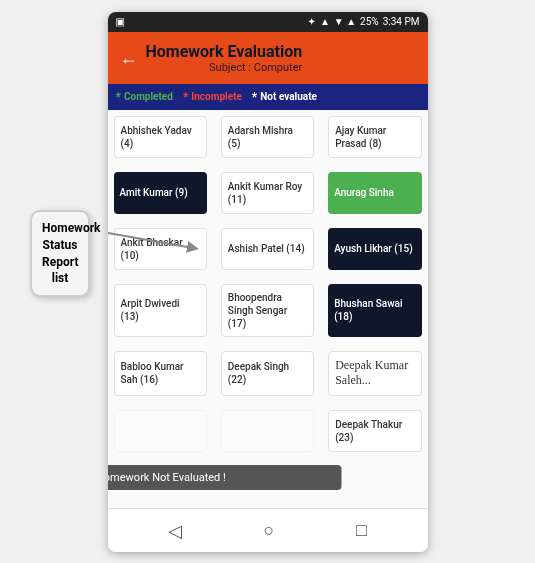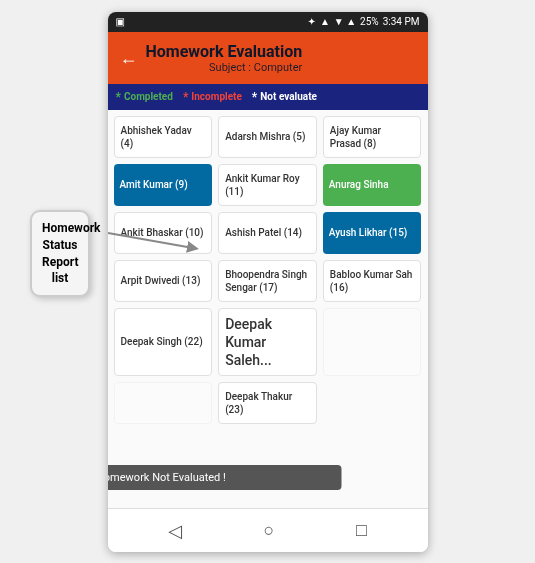--- a/index.html
+++ b/index.html
@@ -79,42 +79,42 @@
     .legend-not-evaluate { color: #fff; }
 
     
     .content {
       flex: 1;
       background: #FAFAFA;
       overflow-y: auto;
       padding: 6px 6px;
       display: grid;
       grid-template-columns: 1fr 1fr 1fr;
-      gap: 6px;
+      gap: 14px;
       align-content: start;
     }
 
     .student-card {
       border-radius: 4px;
       padding: 6px 6px;
       font-size: 10px;
       font-weight: 500;
       line-height: 1.3;
       min-height: 42px;
       display: flex;
       align-items: center;
     }
 
     .card-white {
       background: #fff;
       color: #333;
       border: 1px solid #e0e0e0;
     }
     .card-red {
-      background: #0369a1;
+      background: #0f172a;
       color: #fff;
     }
     .card-green {
       background: #4CAF50;
       color: #fff;
     }
 
     
     .tooltip {
       position: absolute;
@@ -230,24 +230,25 @@
 
       <div class="student-card card-white">Ankit Kumar Roy (11)</div>
       <div class="student-card card-green">Anurag Sinha</div>
       <div class="student-card card-white">Ankit Bhaskar (10)</div>
 
       <div class="student-card card-white">Ashish Patel (14)</div>
       <div class="student-card card-red">Ayush Likhar (15)</div>
       <div class="student-card card-white">Arpit Dwivedi (13)</div>
 
       <div class="student-card card-white">Bhoopendra Singh Sengar (17)</div>
+      <div class="student-card card-red">Bhushan Sawai (18)</div>
       <div class="student-card card-white">Babloo Kumar Sah (16)</div>
 
       <div class="student-card card-white">Deepak Singh (22)</div>
-      <div class="student-card card-white" style="overflow:hidden; font-size:14px;">Deepak Kumar Saleh...</div>
+      <div class="student-card card-white" style="overflow:hidden; font-size:12px;font-family:Liberation Serif, serif;">Deepak Kumar Saleh...</div>
 
       <div class="tooltip" style="position:absolute; bottom:18px; left:55px; right:10px; width:auto;">
         <span>Homework Not Evaluated !</span>
       </div>
 
       <div class="student-card card-white" style="opacity:0.3;"></div>
       <div class="student-card card-white" style="opacity:0.3;"></div>
       <div class="student-card card-white">Deepak Thakur (23)</div>
 
     </div>

